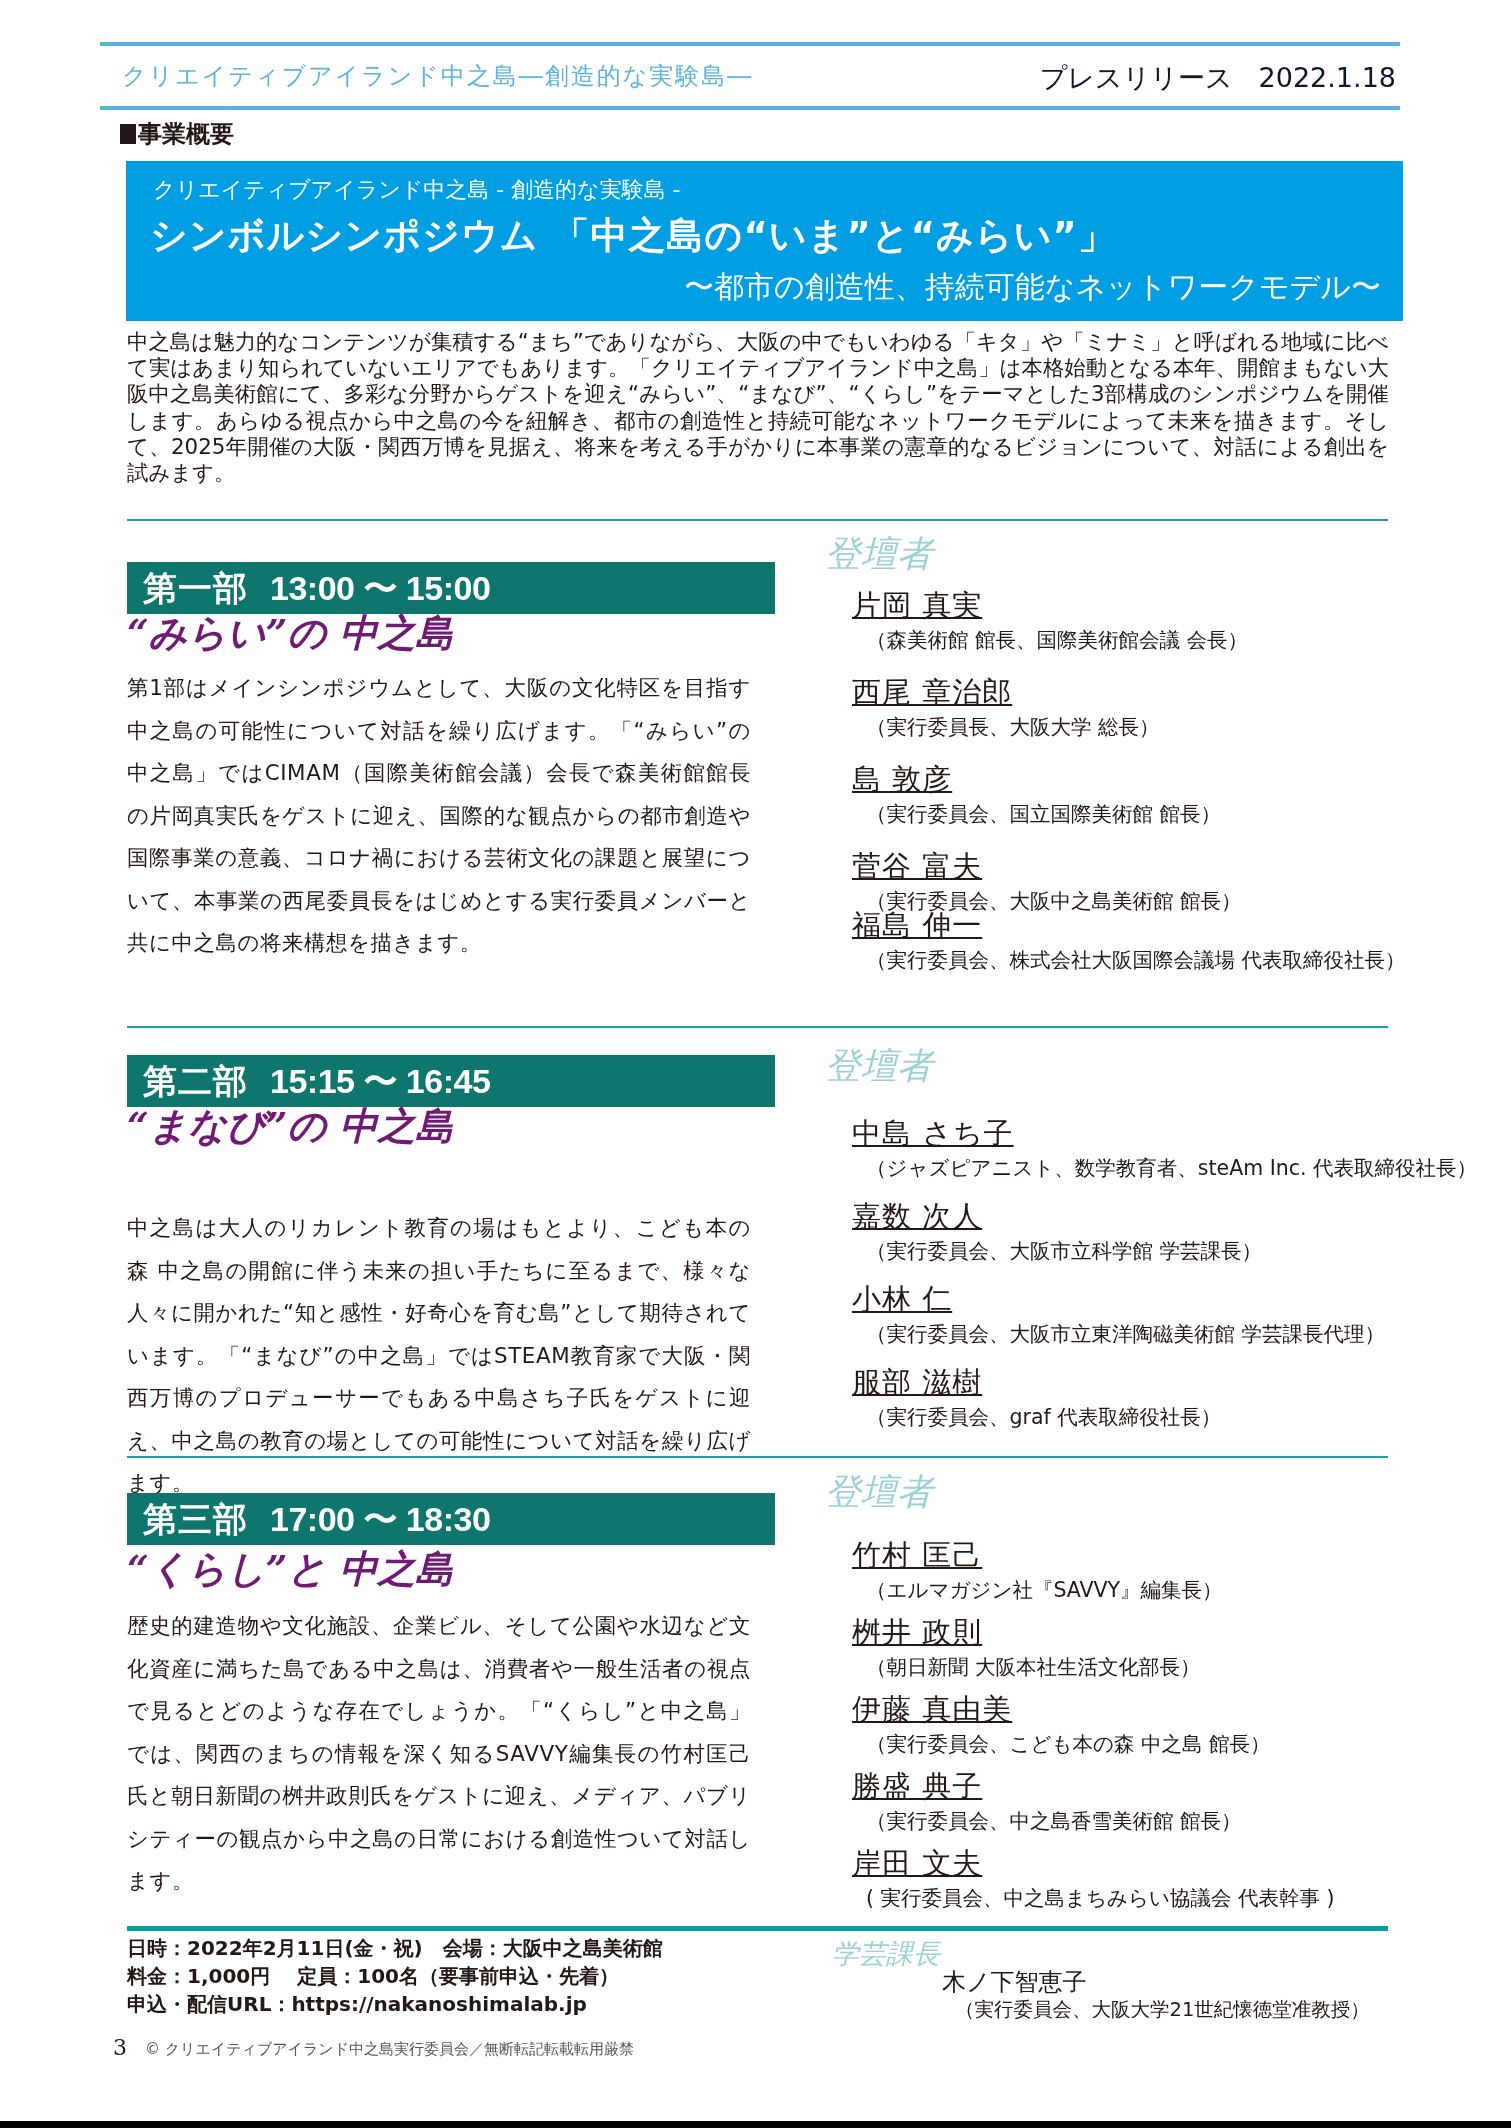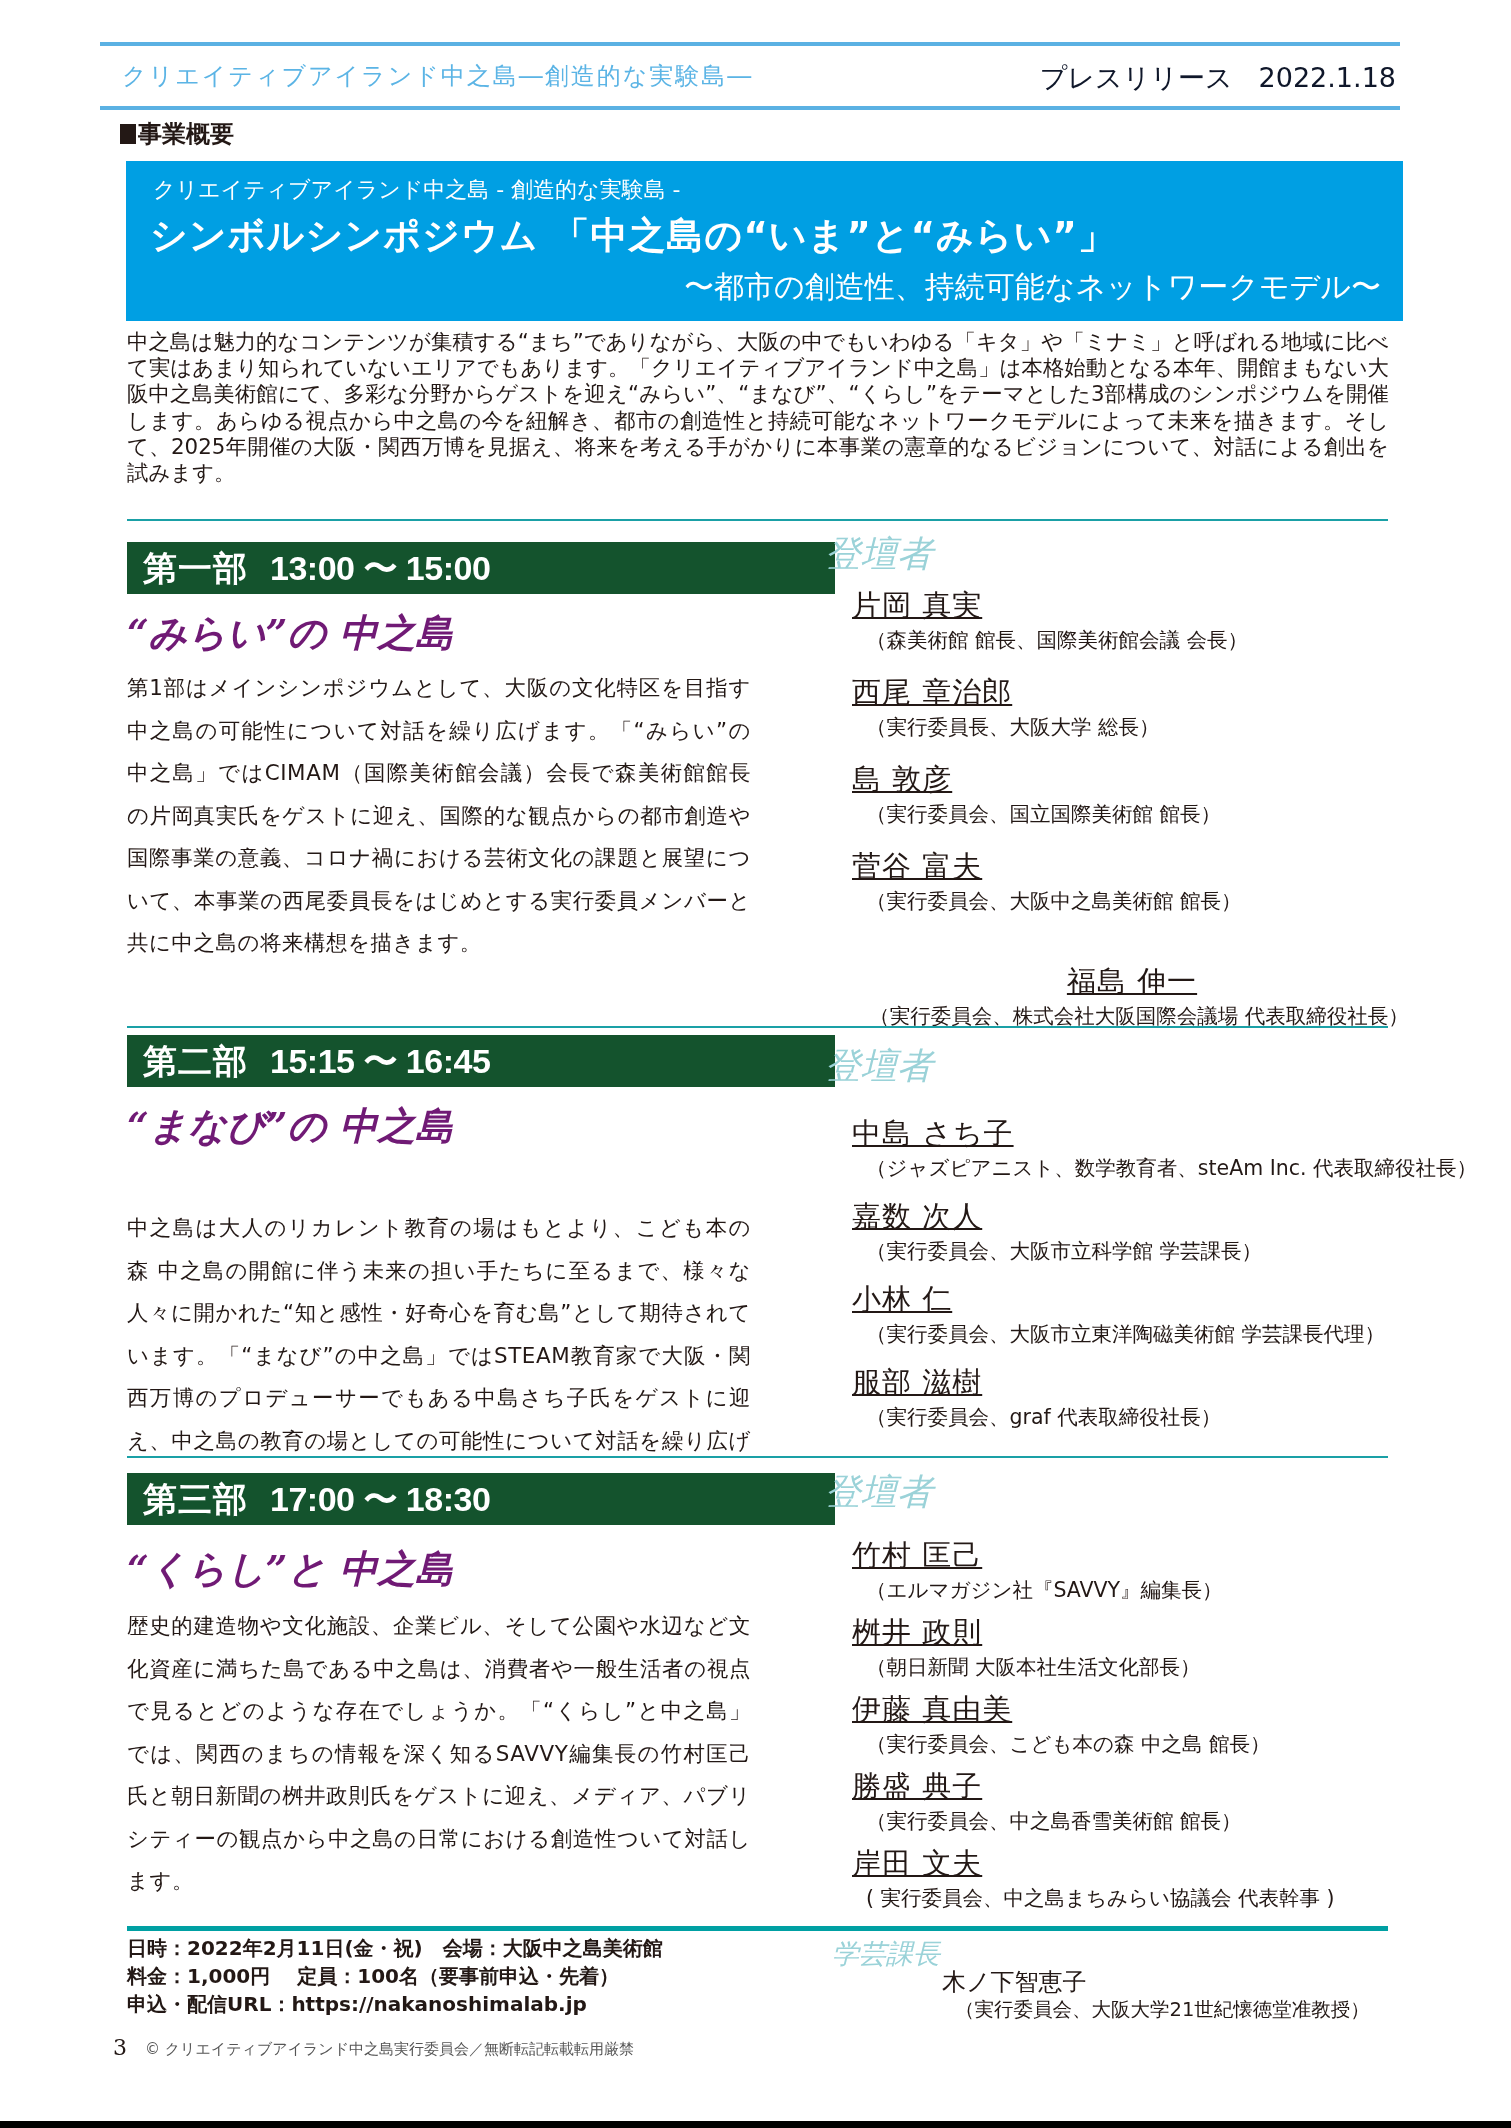--- a/index.html
+++ b/index.html
@@ -18,21 +18,21 @@
 
   .banner { left: 126px; top: 161px; width: 1277px; height: 160px; background: #009fe3; color: #fff; }
   .banner .b1 { position: absolute; left: 27px; top: 14px; font-size: 22px; white-space: nowrap; }
   .banner .b2 { position: absolute; left: 24px; top: 50px; font-size: 37px; font-weight: bold; white-space: nowrap; letter-spacing: 1px; }
   .banner .b3 { position: absolute; right: 22px; top: 106px; font-size: 30px; white-space: nowrap; }
 
   .intro { left: 127px; top: 329px; width: 1262px; font-size: 21.4px; line-height: 26.2px; color: #231815; text-align: justify; }
   .rule-teal { position: absolute; left: 127px; width: 1261px; height: 2px; background: #1aa0a6; }
   .rule-teal.thick { height: 5px; background: #00a0a3; }
 
-  .part-bar { position: absolute; left: 127px; width: 708px; height: 52px; background: #14532d; color: #fff; font-weight: bold; font-size: 34px; line-height: 52px; white-space: nowrap; }
+  .part-bar { position: absolute; left: 127px; width: 648px; height: 52px; background: #0f766e; color: #fff; font-weight: bold; font-size: 34px; line-height: 52px; white-space: nowrap; margin-top: 20px; }
   .part-bar .pname { margin-left: 16px; letter-spacing: 1px; }
   .part-bar .ptime { margin-left: 22px; font-family: "Liberation Sans", sans-serif; font-weight: bold; letter-spacing: -0.5px; }
   .part-theme { position: absolute; left: 127px; font-size: 38px; font-style: italic; font-weight: bold; color: #701a75; white-space: nowrap; font-family: "DejaVu Serif", "Liberation Serif", serif; }
   .part-body { position: absolute; left: 127px; width: 624px; font-size: 21.4px; line-height: 42.5px; color: #231815; text-align: justify; letter-spacing: 0.6px; }
 
   .speakers-label { position: absolute; left: 825px; font-size: 36px; font-style: italic; color: #9ad2d8; font-family: "DejaVu Serif", "Liberation Serif", serif; white-space: nowrap; }
   .speaker { position: absolute; left: 852px; width: 560px; }
   .speaker .nm { font-size: 29px; color: #231815; white-space: nowrap; letter-spacing: 1px; text-decoration: underline; }
   .speaker .rl { font-size: 20.5px; color: #231815; white-space: nowrap; margin-left: 14px; }
 
@@ -85,21 +85,21 @@
   <div class="rl">（実行委員長、大阪大学 総長）</div>
 </div>
 <div class="speaker" style="top:760px;">
   <div class="nm">島 敦彦</div>
   <div class="rl">（実行委員会、国立国際美術館 館長）</div>
 </div>
 <div class="speaker" style="top:847px;">
   <div class="nm">菅谷 富夫</div>
   <div class="rl">（実行委員会、大阪中之島美術館 館長）</div>
 </div>
-<div class="speaker" style="top:962px;text-align:center;">
+<div class="speaker" style="top:906px;">
   <div class="nm">福島 伸一</div>
   <div class="rl">（実行委員会、株式会社大阪国際会議場 代表取締役社長）</div>
 </div>
 
 <div class="rule-teal" style="top:1026px;"></div>
 
 <div class="part-bar" style="top:1035px;">
   <span class="pname">第二部</span><span class="ptime">15:15 〜 16:45</span>
 </div>
 <div class="part-theme" style="top:1101px;">“まなび”の 中之島</div>

